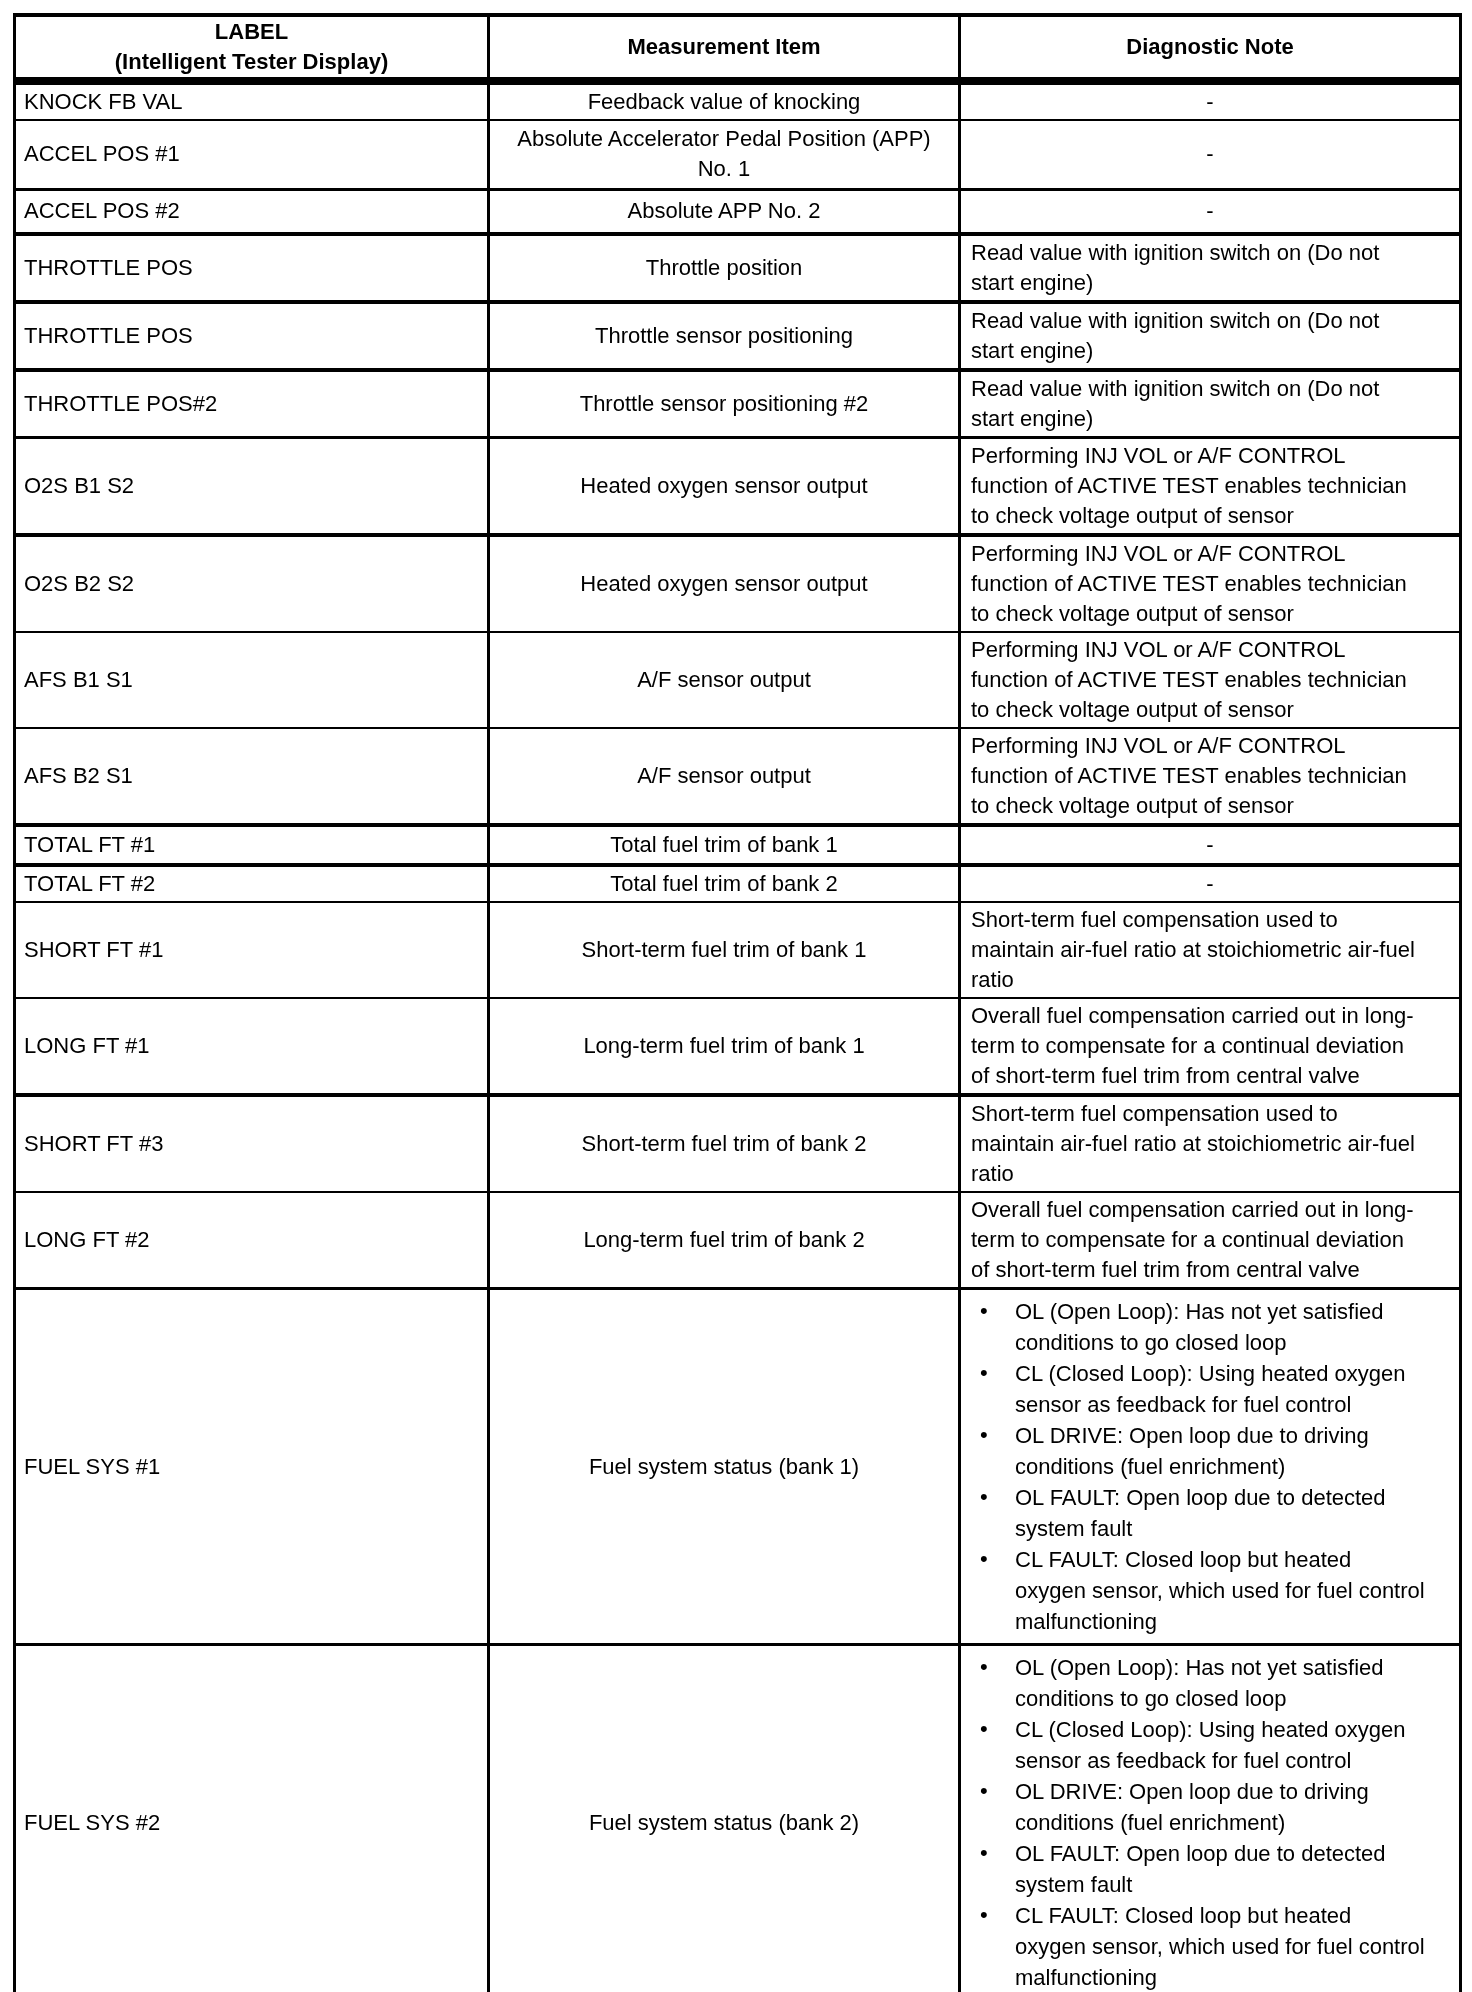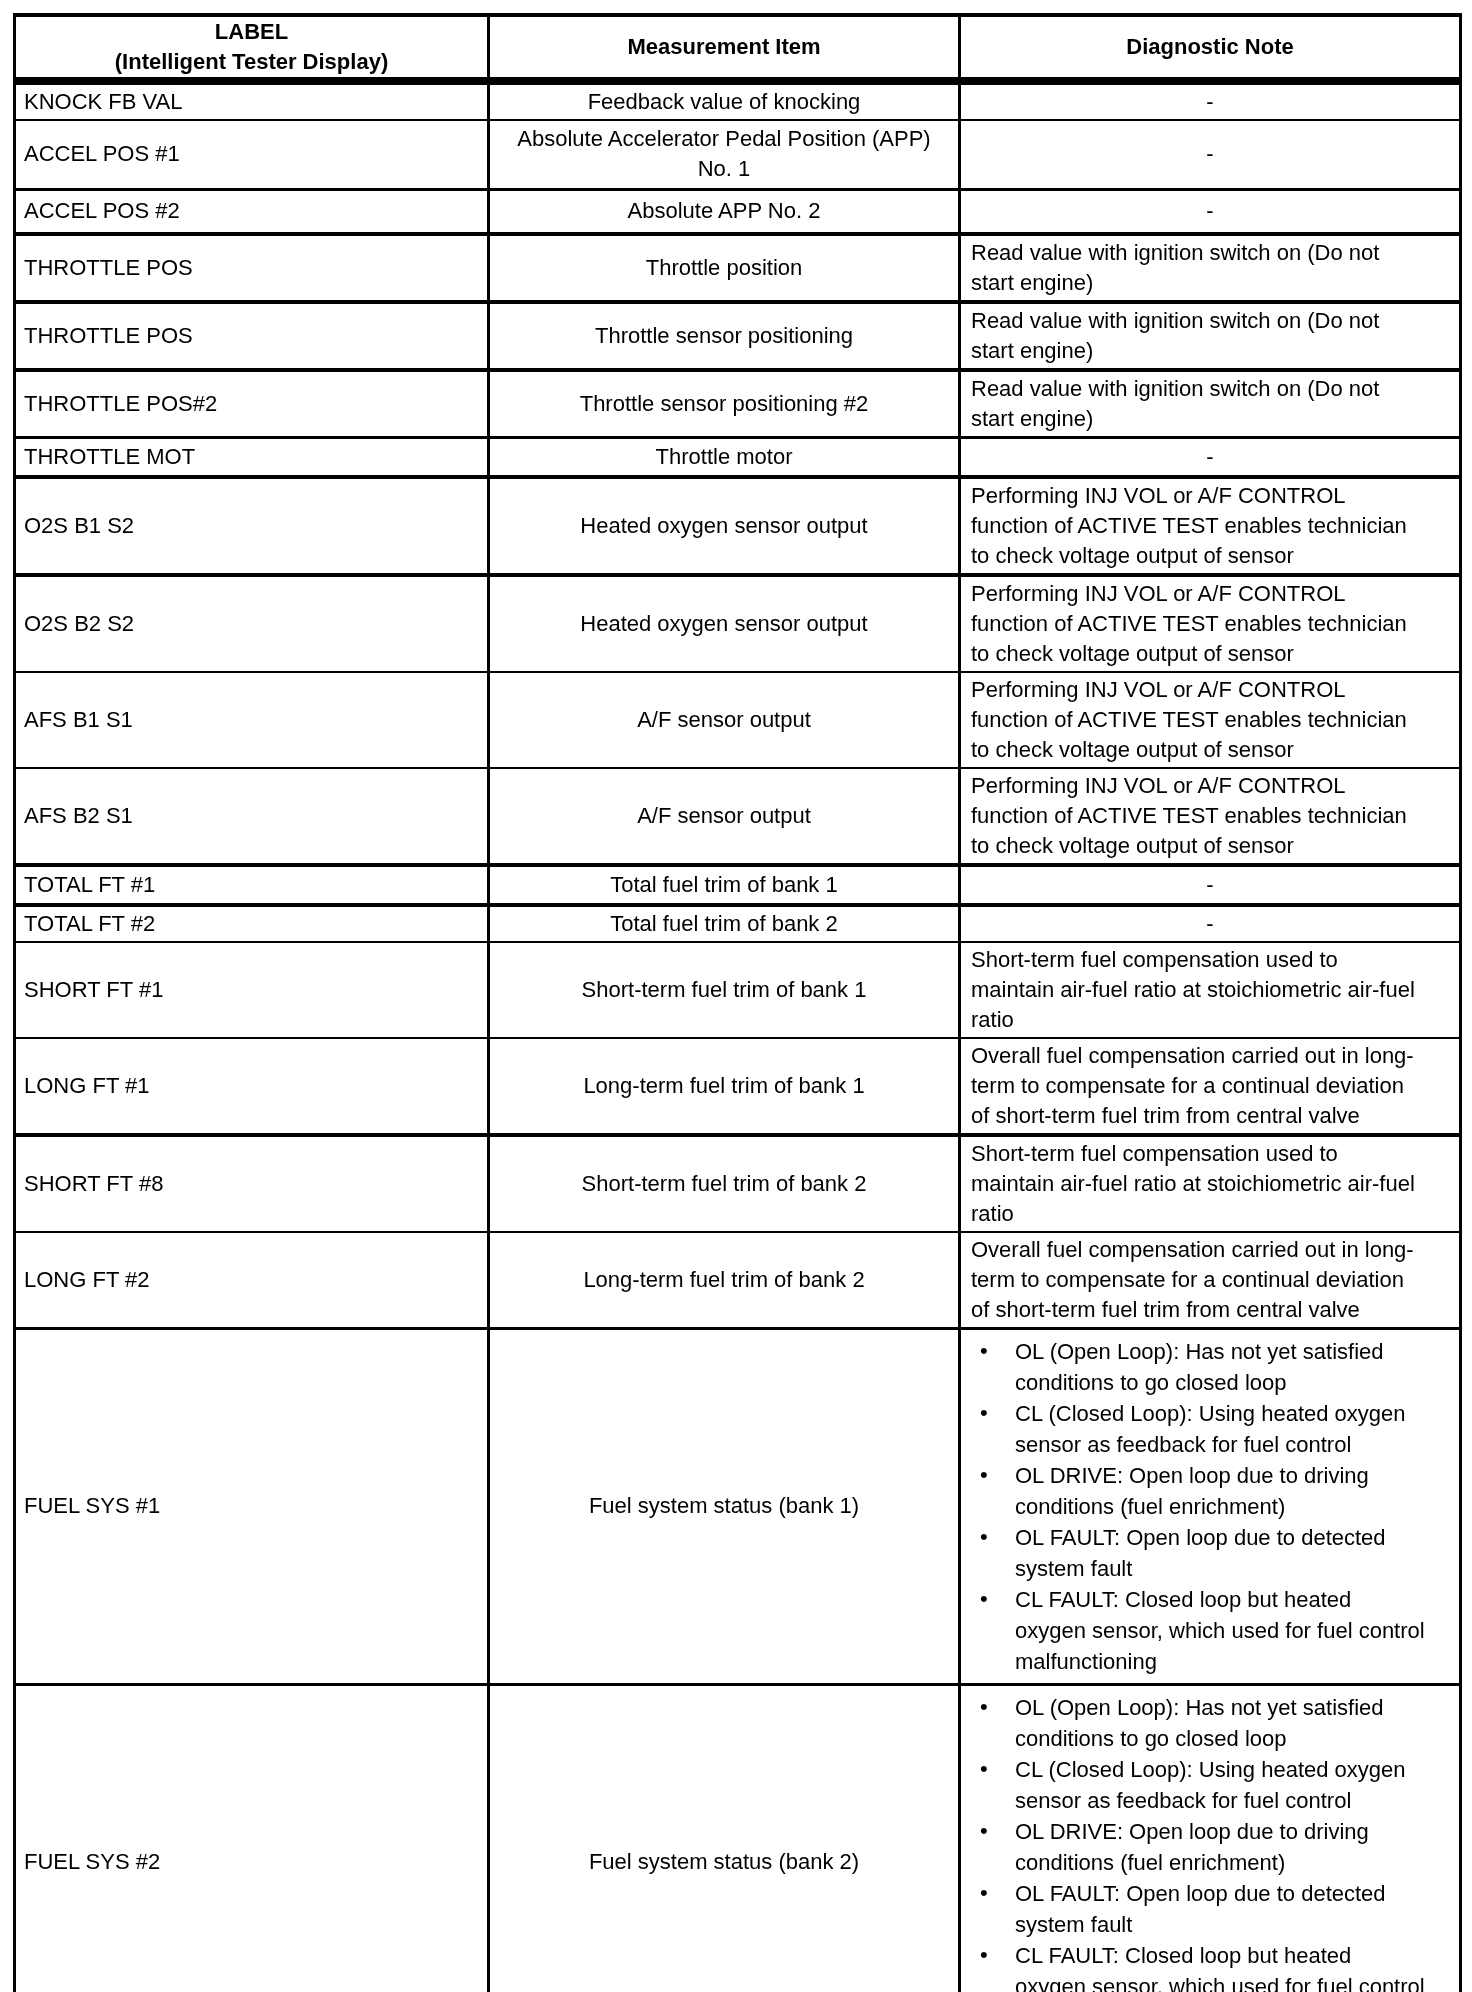--- a/index.html
+++ b/index.html
@@ -148,25 +148,20 @@
           <td class="meas-cell">Throttle sensor positioning</td>
           <td class="note-cell">Read value with ignition switch on (Do not
 start engine)</td>
         </tr>
         <tr class="b3" style="height: 65px;">
           <td class="label-cell">THROTTLE POS#2</td>
           <td class="meas-cell">Throttle sensor positioning #2</td>
           <td class="note-cell">Read value with ignition switch on (Do not
 start engine)</td>
         </tr>
-        <tr class="b4" style="height: 39px;">
-          <td class="label-cell">THROTTLE MOT</td>
-          <td class="meas-cell">Throttle motor</td>
-          <td class="note-cell dash-cell">-</td>
-        </tr>
         <tr class="b4" style="height: 95px;">
           <td class="label-cell">O2S B1 S2</td>
           <td class="meas-cell">Heated oxygen sensor output</td>
           <td class="note-cell">Performing INJ VOL or A/F CONTROL
 function of ACTIVE TEST enables technician
 to check voltage output of sensor</td>
         </tr>
         <tr class="b2" style="height: 95px;">
           <td class="label-cell">O2S B2 S2</td>
           <td class="meas-cell">Heated oxygen sensor output</td>
@@ -206,21 +201,21 @@
 ratio</td>
         </tr>
         <tr class="b4" style="height: 94px;">
           <td class="label-cell">LONG FT #1</td>
           <td class="meas-cell">Long-term fuel trim of bank 1</td>
           <td class="note-cell">Overall fuel compensation carried out in long-
 term to compensate for a continual deviation
 of short-term fuel trim from central valve</td>
         </tr>
         <tr class="b2" style="height: 95px;">
-          <td class="label-cell">SHORT FT #8</td>
+          <td class="label-cell">SHORT FT #3</td>
           <td class="meas-cell">Short-term fuel trim of bank 2</td>
           <td class="note-cell">Short-term fuel compensation used to
 maintain air-fuel ratio at stoichiometric air-fuel
 ratio</td>
         </tr>
         <tr class="b3" style="height: 95px;">
           <td class="label-cell">LONG FT #2</td>
           <td class="meas-cell">Long-term fuel trim of bank 2</td>
           <td class="note-cell">Overall fuel compensation carried out in long-
 term to compensate for a continual deviation

